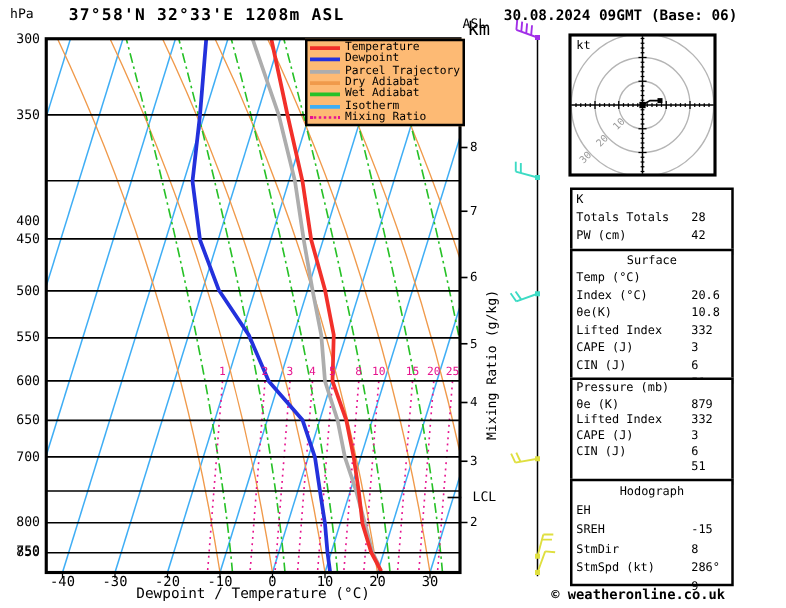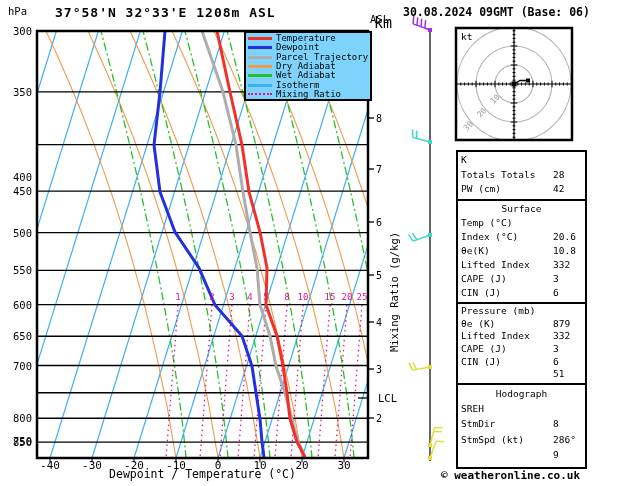--- a/index.html
+++ b/index.html
@@ -14,21 +14,21 @@
   .asl{left:370px;top:13px;font-size:10.5px;}
   .xlabel{left:37px;top:467px;width:331px;text-align:center;font-size:11.5px;}
   .mrlabel{left:394px;top:292px;font-size:10.5px;transform:translate(-50%,-50%) rotate(-90deg);}
   .lcl{left:378px;top:392px;font-size:10.5px;}
   .kt{left:461px;top:31px;font-size:9.5px;}
   .credit{left:441px;top:469px;font-size:11px;font-weight:bold;}
   .ticklabel{position:absolute;font-size:10.5px;}
   .plabel{width:28px;text-align:right;}
   .xlab{width:34px;text-align:center;font-size:11px;}
   .kmlab{font-size:10px;}
-  #legend{position:absolute;left:244px;top:31px;width:122px;height:65px;background:#7dd3fc;
+  #legend{position:absolute;left:244px;top:31px;width:122px;height:65px;background:#fdba74;
           border:2px solid #000;padding:1px 0 0 2px;box-sizing:content-box;}
   .lrow{display:flex;align-items:center;height:9.3px;}
   .lsw{width:24px;height:0;margin-right:4px;flex:none;}
   .llab{font-size:9px;line-height:9px;}
   .table{position:absolute;left:456px;width:124px;background:#fff;border:2px solid #000;
          padding:1px 0 0 3px;}
   .trow{position:relative;font-size:9.5px;white-space:nowrap;}
   .trow .val{position:absolute;left:92px;}
   .thead{text-align:center;padding-right:3px;}
 </style>
@@ -356,18 +356,19 @@
       </div>
       <div class="table" style="top:302px;height:81px;">
         <div class="trow" style="line-height:12.67px;"><div class="lab" style="display:inline;">Pressure (mb)</div><div class="val" style="">879</div></div>
         <div class="trow" style="line-height:12.67px;"><div class="lab" style="display:inline;">θe (K)</div><div class="val" style="">332</div></div>
         <div class="trow" style="line-height:12.67px;"><div class="lab" style="display:inline;">Lifted Index</div><div class="val" style="">3</div></div>
         <div class="trow" style="line-height:12.67px;"><div class="lab" style="display:inline;">CAPE (J)</div><div class="val" style="">6</div></div>
         <div class="trow" style="line-height:12.67px;"><div class="lab" style="display:inline;">CIN (J)</div><div class="val" style="">51</div></div>
       </div>
       <div class="table" style="top:383px;height:81px;">
         <div class="trow thead" style="line-height:15.20px;">Hodograph</div>
+        <div class="trow" style="line-height:15.20px;"><div class="lab" style="display:inline;">EH</div><div class="val" style="">-15</div></div>
         <div class="trow" style="line-height:15.20px;"><div class="lab" style="display:inline;">SREH</div><div class="val" style="">8</div></div>
         <div class="trow" style="line-height:15.20px;"><div class="lab" style="display:inline;">StmDir</div><div class="val" style="">286°</div></div>
         <div class="trow" style="line-height:15.20px;"><div class="lab" style="display:inline;">StmSpd (kt)</div><div class="val" style="">9</div></div>
       </div>
     </div>
 </div>
 
 </body></html>

